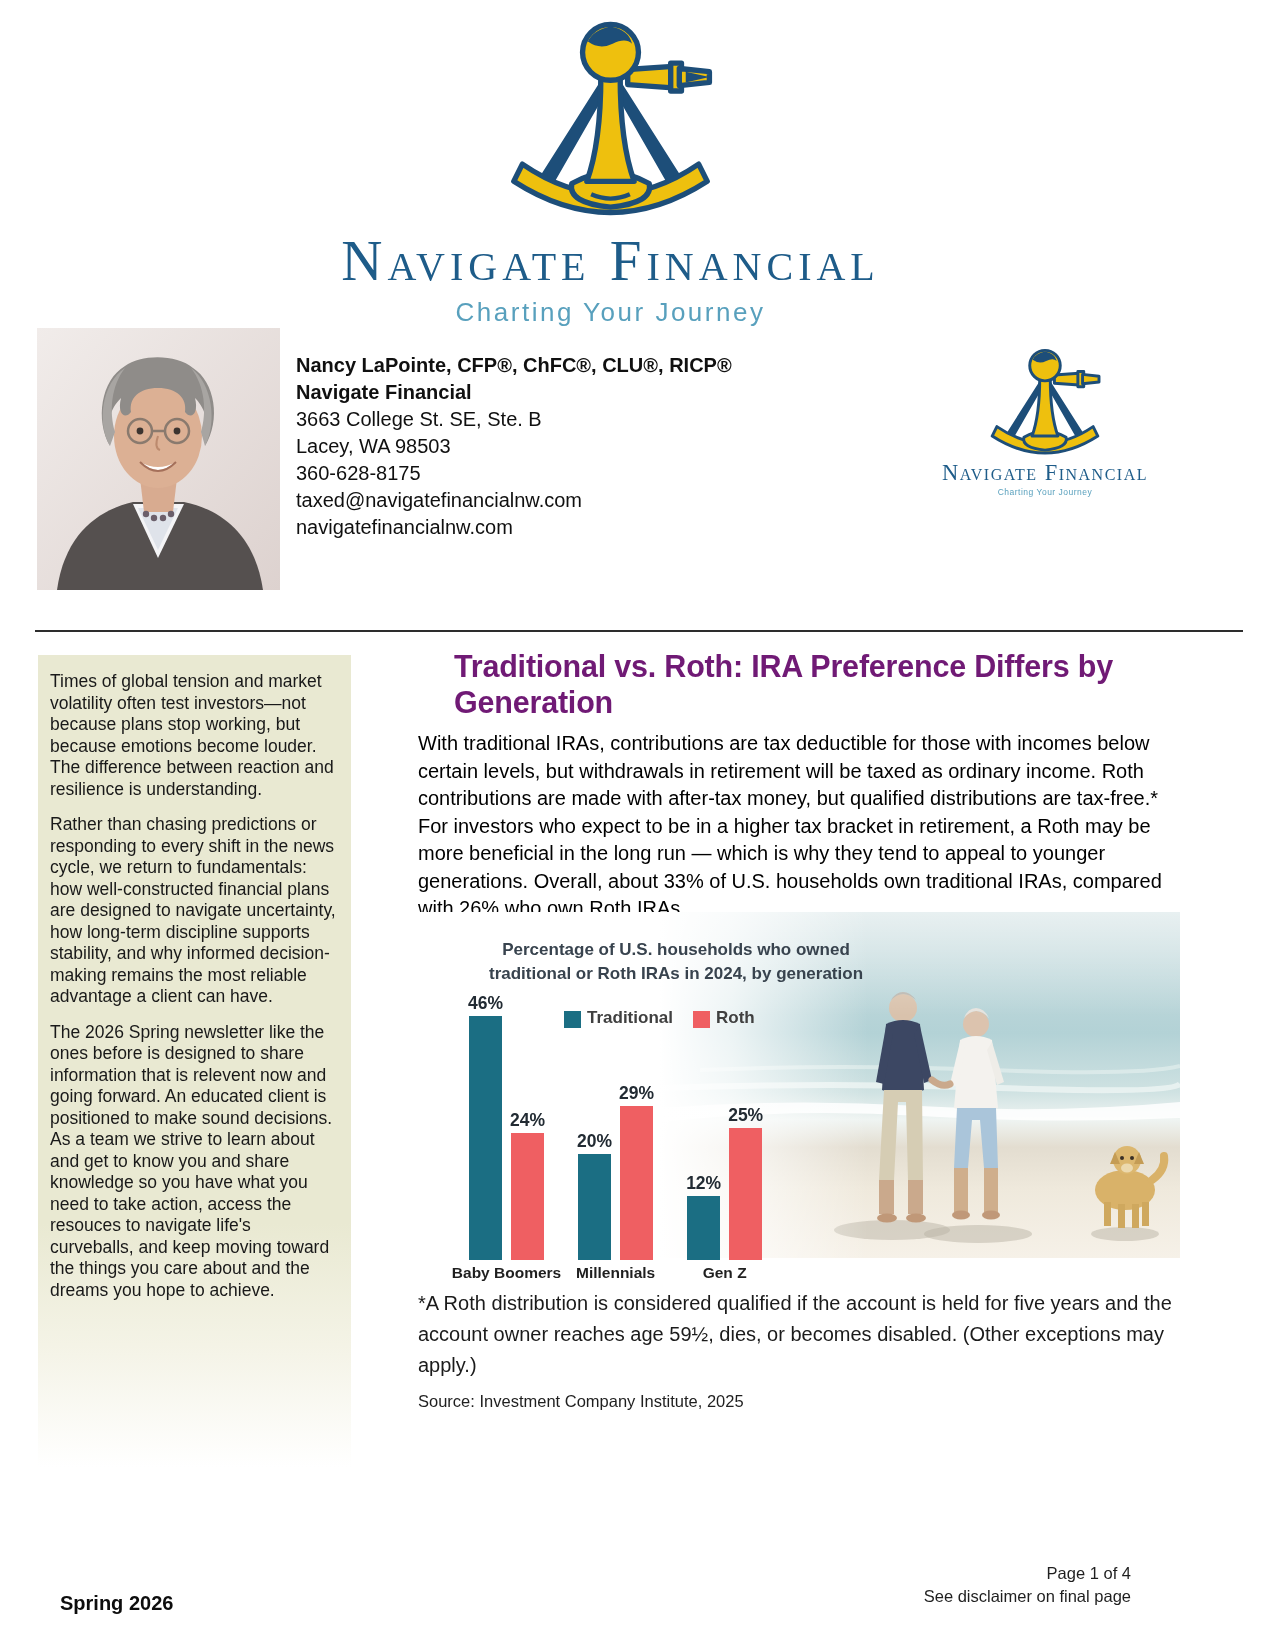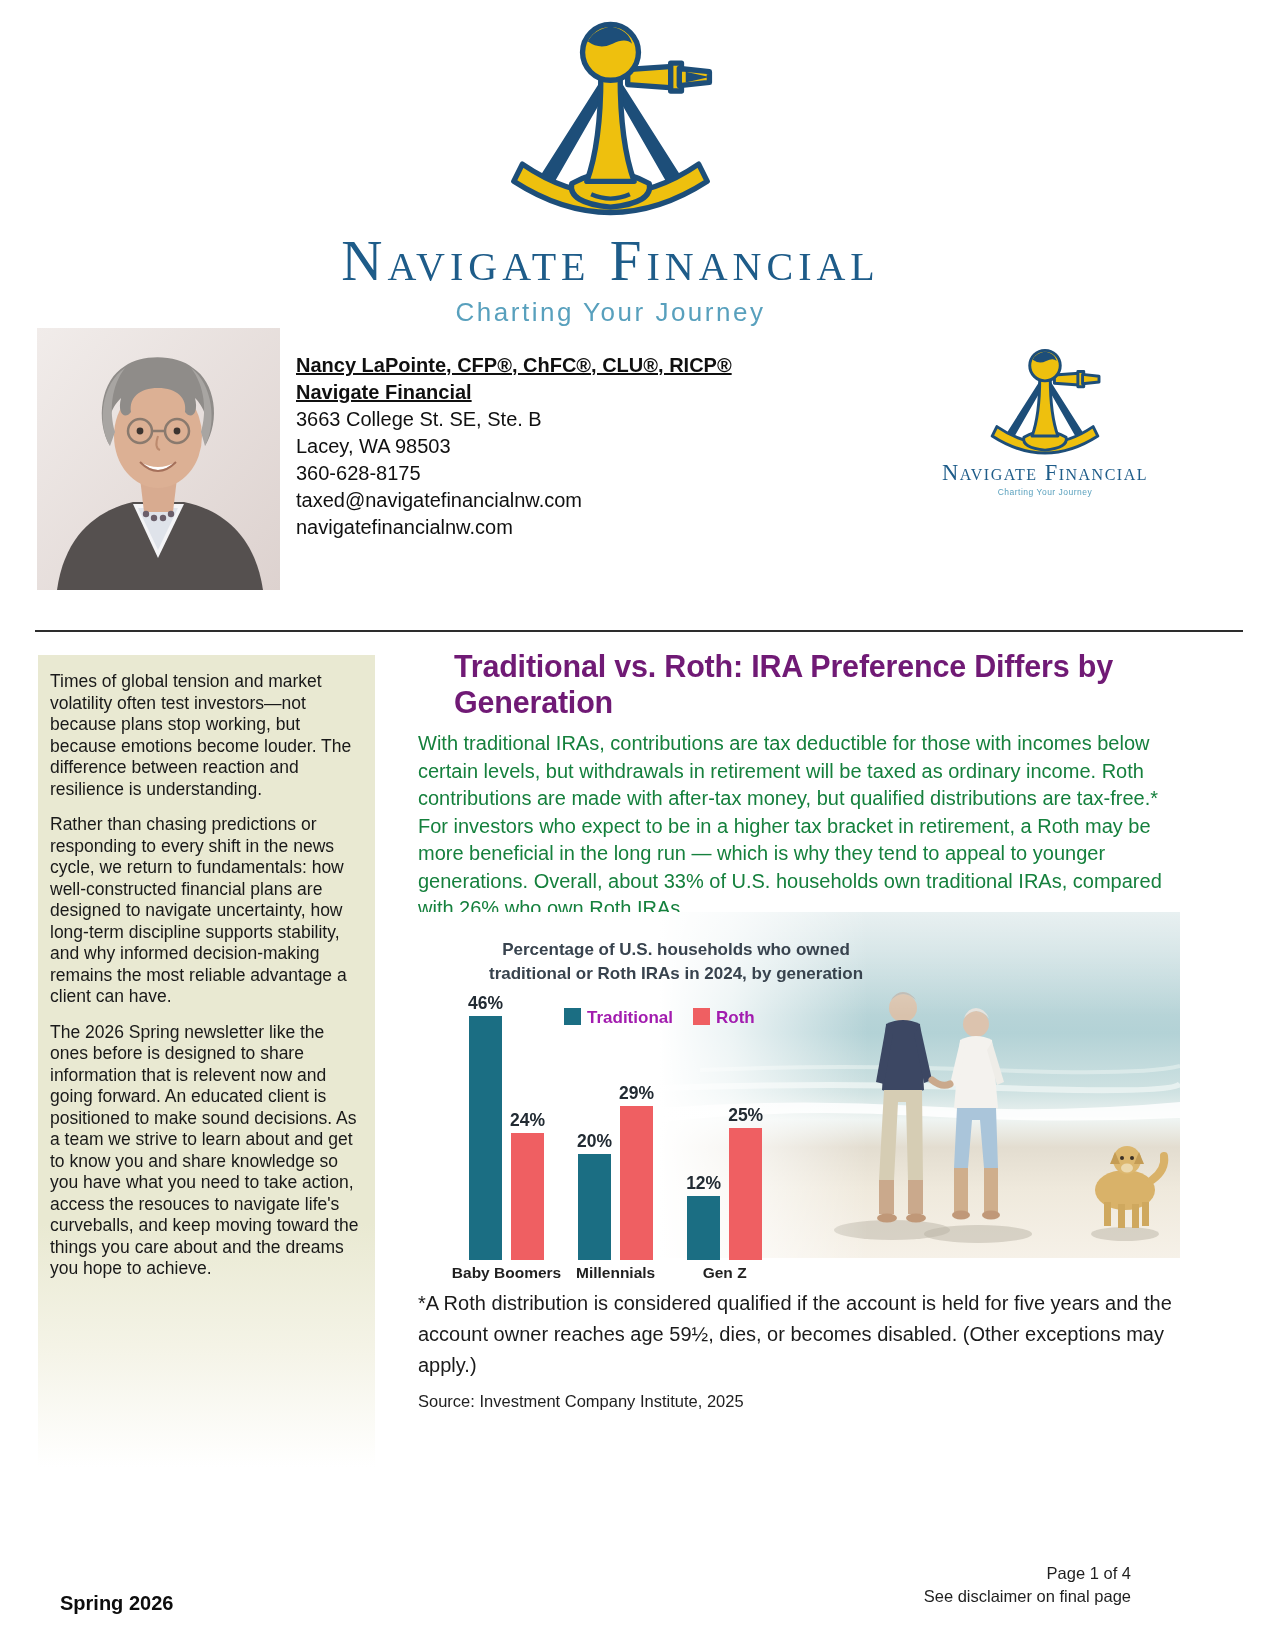--- a/index.html
+++ b/index.html
@@ -17,63 +17,63 @@
     font-family:"Liberation Serif", serif; font-variant:small-caps;
     color:#1e5c89; letter-spacing:5px; line-height:1;
   }
   .header-logo .wordmark { font-size:57px; margin-top:14px; }
   .tagline { color:#58a0bd; letter-spacing:2.5px; }
   .header-logo .tagline { font-size:26px; margin-top:8px; }
 
   
   .advisor-photo { position:absolute; left:37px; top:328px; width:243px; height:262px; overflow:hidden; background:#e9e2df; }
   .contact-info { position:absolute; left:296px; top:352px; font-size:20px; line-height:27px; color:#101010; }
-  .contact-info .b { font-weight:bold;text-decoration:underline; }
+  .contact-info .b { font-weight:bold; }
 
   
   .logo-small { position:absolute; left:900px; top:348px; width:290px; text-align:center; }
   .logo-small .wordmark { font-size:22.5px; letter-spacing:1.5px; margin-top:6px; }
   .logo-small .tagline { font-size:8.5px; letter-spacing:0.5px; margin-top:2px; }
 
   
   .divider { position:absolute; left:35px; top:630px; width:1208px; height:2px; background:#2d2d2d; }
 
   
   .sidebar {
-    position:absolute; left:38px; top:655px; width:337px; height:812px;
+    position:absolute; left:38px; top:655px; width:313px; height:812px;
     background:linear-gradient(180deg,#e9e9d2 0%, #e9e9d2 70%, #f4f3e6 85%, #ffffff 100%);
     padding:16px 12px 0 12px;
     font-size:17.5px; line-height:21.5px; color:#191919;
   }
   .sidebar p { margin-bottom:14px; }
 
   
   .article-title {
     position:absolute; left:418px; top:648px; width:762px;
     font-size:30.5px; font-weight:bold; line-height:36px; color:#701a75;
     letter-spacing:-0.2px;
     margin-left:36px;
   }
   .article-body {
     position:absolute; left:418px; top:730px; width:762px;
-    font-size:20px; line-height:27.5px; color:#15803d;
+    font-size:20px; line-height:27.5px; color:#000000;
   }
 
   
   .chart { position:absolute; left:418px; top:912px; width:762px; height:372px; background:#ffffff; }
   .photo-bg { position:absolute; right:0; top:0; width:520px; height:346px; overflow:hidden; }
   .photo-fade { position:absolute; inset:0;
     background:linear-gradient(90deg, #ffffff 0%, rgba(255,255,255,0.75) 14%, rgba(255,255,255,0) 40%),
                linear-gradient(180deg, rgba(255,255,255,0.55) 0%, rgba(255,255,255,0) 30%); }
   .chart-title {
     position:absolute; left:38px; top:26px; width:440px; text-align:center;
     font-weight:bold; font-size:17px; line-height:24px; color:#38434e; z-index:3;
   }
   .chart-legend { position:absolute; left:146px; top:96px; display:flex; gap:20px; z-index:3; }
-  .legend-item { display:flex; align-items:flex-start; gap:6px; font-weight:bold; font-size:17px; color:#a21caf; }
+  .legend-item { display:flex; align-items:flex-end; gap:6px; font-weight:bold; font-size:17px; color:#404040; }
   .legend-swatch { width:17px; height:17px; display:inline-block; }
   .chart-groups {
     position:absolute; left:50px; top:0; height:348px; z-index:3;
     display:flex; align-items:flex-end; gap:32px;
   }
   .chart-group { position:relative; display:flex; align-items:flex-end; gap:7px; }
   .bar-wrap { display:flex; flex-direction:column; align-items:center; }
   .bar-value { font-weight:bold; font-size:17.5px; color:#222b33; margin-bottom:2px; white-space:nowrap; }
   .bar { width:33px; }
   .cat-label {

